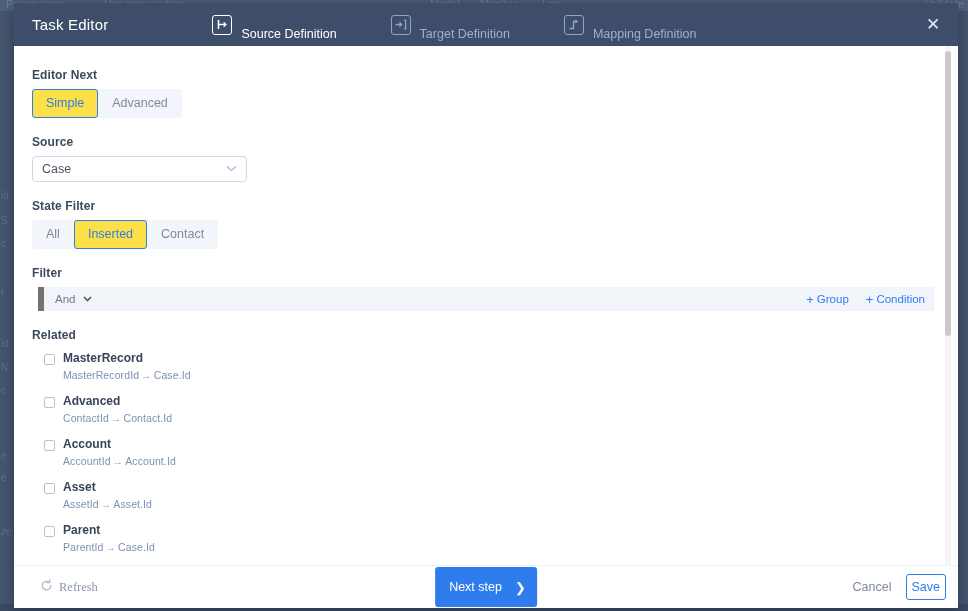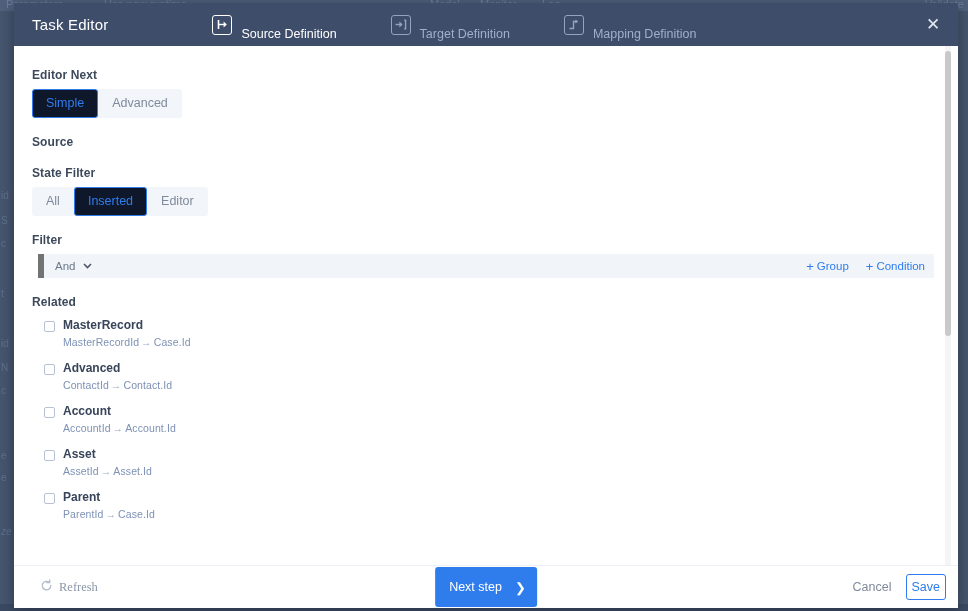--- a/index.html
+++ b/index.html
@@ -113,21 +113,21 @@
   
   .segmented { display: inline-flex; background: #f2f5f9; border-radius: 3px; }
   .seg {
     font-size: 12.5px; color: #7f8a9c;
     padding: 6px 13px 6px 13px;
     min-width: 38px; text-align: center;
     cursor: pointer; border: 1px solid transparent; border-radius: 3px;
     line-height: 15px;
   }
   .seg.selected {
-    color: #2f7ded; border: 1px solid #2f7ded; background: #0f172a;
+    color: #2f7ded; border: 1px solid #2f7ded; background: #fde047;
   }
 
   
   .select-box {
     width: 215px; height: 26px;
     border: 1px solid #cfd9e6; border-radius: 4px;
     display: flex; align-items: center; justify-content: space-between;
     padding: 0 9px; cursor: pointer; background: #fff;
   }
   .select-box .val { font-size: 12.5px; color: #4b5563; }
@@ -299,28 +299,36 @@
       <div class="block">
         <div class="field-label">Editor Next</div>
         <div class="segmented">
           <div class="seg selected">Simple</div>
           <div class="seg">Advanced</div>
         </div>
       </div>
 
       <div class="block">
         <div class="field-label">Source</div>
+        <div class="select-box">
+          <span class="val">Case</span>
+          <span class="chev">
+            <svg width="11" height="7" viewBox="0 0 11 7">
+                <path d="M1 1.5 L5.5 5.5 L10 1.5" fill="none" stroke="#9db4d6" stroke-width="1.1"></path>
+              </svg>
+          </span>
+        </div>
       </div>
 
       <div class="block">
         <div class="field-label">State Filter</div>
         <div class="segmented">
           <div class="seg">All</div>
           <div class="seg selected">Inserted</div>
-          <div class="seg">Editor</div>
+          <div class="seg">Contact</div>
         </div>
       </div>
 
       <div class="block">
         <div class="field-label">Filter</div>
         <div class="filter-bar">
           <div class="logic-op">
             <span class="op-text">And</span>
             <span class="op-chev">
               <svg width="9" height="6" viewBox="0 0 9 6">

